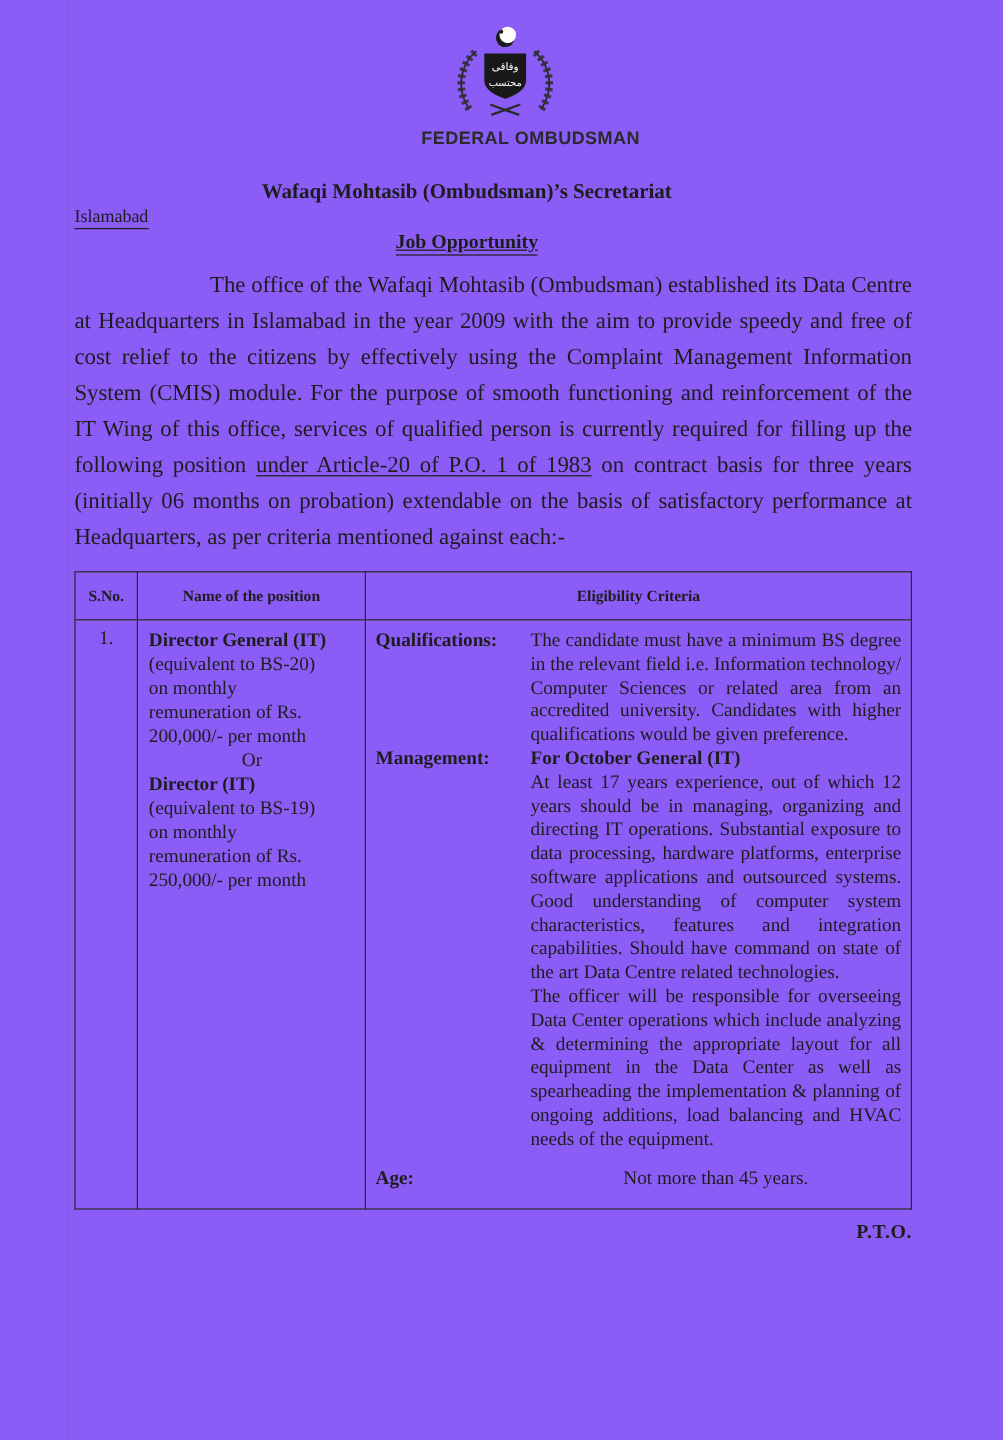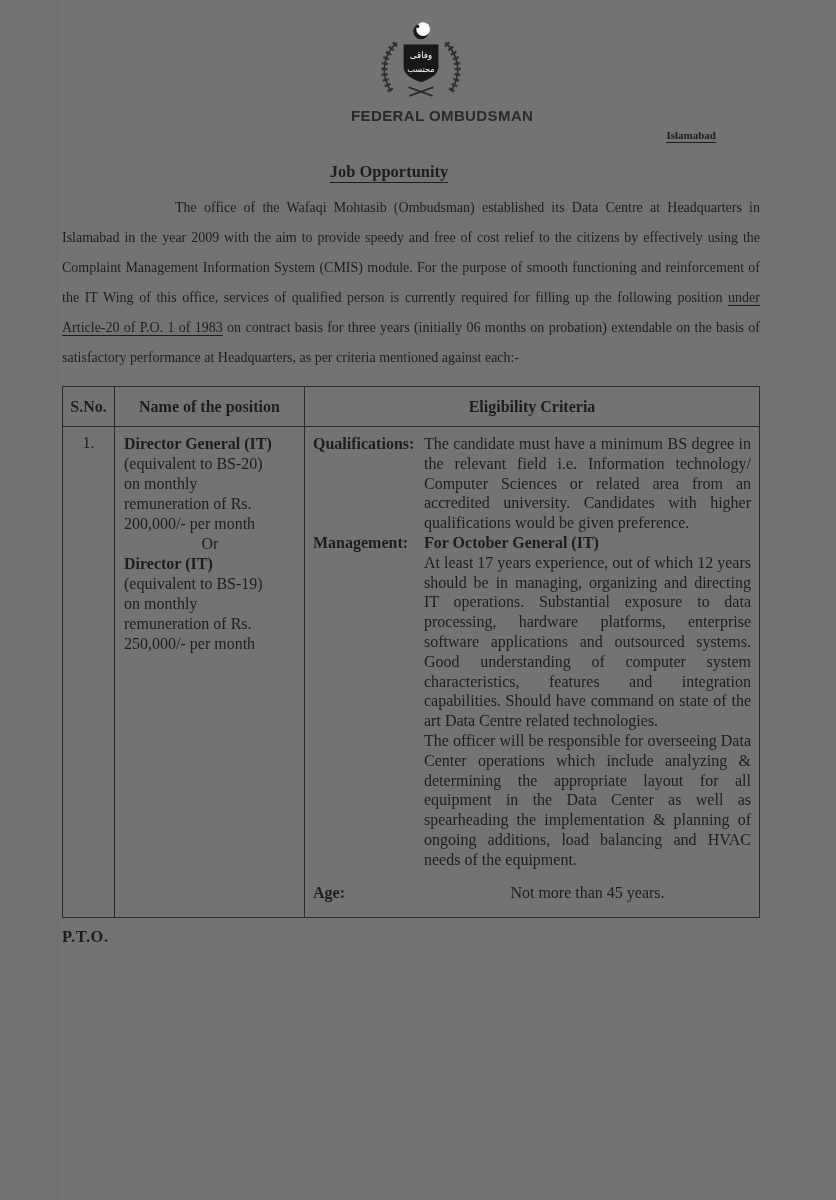--- a/index.html
+++ b/index.html
@@ -1,21 +1,21 @@
 <!DOCTYPE html>
 <html><head>
 <meta charset="utf-8">
 <style>
   * { margin:0; padding:0; box-sizing:border-box; }
   html,body { background:#e8e8e6; }
   .page {
     position:relative;
     width:836px; height:1200px;
     margin:0 auto;
-    background:#737373;
+    background:#8b5cf6;
     font-family:"Liberation Serif", serif;
     color:#1d1d1d;
     overflow:hidden;
   }
   .scan-edge {
     position:absolute; left:57px; top:0; bottom:0; width:1px;
     background:rgba(60,60,60,0.07);
   }
   .content { position:absolute; left:62px; top:0; width:698px; }
 
@@ -28,67 +28,67 @@
     font-size:15px; font-weight:700; letter-spacing:.4px;
     color:#2a2a2a; white-space:nowrap;
   }
 
   
   .org-title {
     margin-top:24px; padding-right:44px;
     text-align:center; font-size:17.5px; font-weight:700; line-height:22px;
   }
   .org-city {
-    padding-right:44px; text-align:right;
-    font-size:11px; font-weight:700; line-height:22px;
+    padding-right:44px; text-align:left;
+    font-size:15px; font-weight:400; line-height:22px;
   }
   .org-city span { border-bottom:1.6px solid #1d1d1d; padding-bottom:1px; }
   .date-line { margin-top:4px; padding-right:12px; text-align:right; font-size:16.5px; }
   .date-line sup { font-size:10px; }
-  .job-heading { margin-top:16px; padding-right:44px; text-align:center; font-size:16.5px; font-weight:700; }
+  .job-heading { padding-right:44px; text-align:center; font-size:16.5px; font-weight:700;text-decoration:underline; }
   .job-heading span { border-bottom:1.8px solid #1d1d1d; padding-bottom:1px; }
 
   
   .intro {
     margin-top:11px;
-    font-size:14px; line-height:30px;
+    font-size:19px; line-height:30px;
     text-align:justify; text-indent:113px;
   }
   .intro .u { text-decoration:underline; text-underline-offset:3px; }
 
   
   table.positions {
     margin-top:13px;
     width:698px;
     border-collapse:collapse;
     font-size:16px;
   }
   table.positions th, table.positions td { border:1.4px solid #2a2a2a; }
   table.positions th {
-    height:40px; font-size:16px; font-weight:700; text-align:center; vertical-align:middle;
+    height:40px; font-size:13px; font-weight:700; text-align:center; vertical-align:middle;
   }
   th.h-sno  { width:52px; }
   th.h-pos  { width:190px; }
   td { vertical-align:top; }
   td.sno { text-align:center; padding-top:7px; }
   td.pos { padding:7px 8px 6px 9px; line-height:20px; }
   td.pos .b { font-weight:700; }
   td.pos .center { text-align:center; }
   td.crit { padding:7px 8px 0 8px; }
   .crit-grid {
-    display:grid; grid-template-columns:106px 1fr; column-gap:5px;
+    display:grid; grid-template-columns:106px 1fr; column-gap:23px;
     line-height:19.8px;
   }
   .crit-lbl { font-weight:700; }
   .crit-val { text-align:justify; }
   .exp-heading { font-weight:700; }
   .age-lbl, .age-val { margin-top:13px; margin-bottom:15px; }
   .age-val { text-align:center; }
 
-  .pto { margin-top:9px; font-size:16.5px; font-weight:700; letter-spacing:.5px; }
+  .pto { margin-top:9px; text-align:right; font-size:16.5px; font-weight:700; letter-spacing:.5px; }
 </style>
 </head>
 <body>
 
 <div class="page">
   <div class="scan-edge"></div>
 
   <div class="content">
 
     <div class="emblem-block">
@@ -111,20 +111,21 @@
 
         <g>
           <path d="M 42,27 L 78,27 L 78,50 Q 78,60 60,66 Q 42,60 42,50 Z" fill="#181818"></path>
           <text x="60" y="41" text-anchor="middle" font-family="DejaVu Sans, sans-serif" font-size="9" fill="#ffffff">وفاقی</text>
           <text x="60" y="55" text-anchor="middle" font-family="DejaVu Sans, sans-serif" font-size="8.5" fill="#ffffff">محتسب</text>
         </g>
       </svg>
       <div class="emblem-caption">FEDERAL OMBUDSMAN</div>
     </div>
 
+    <div class="org-title">Wafaqi Mohtasib (Ombudsman)’s Secretariat</div>
     <div class="org-city"><span>Islamabad</span></div>
 
 
     <div class="job-heading"><span>Job Opportunity</span></div>
 
     <p class="intro"><span>The office of the Wafaqi Mohtasib (Ombudsman) established its Data Centre at Headquarters in Islamabad in the year 2009 with the aim to provide speedy and free of cost relief to the citizens by effectively using the Complaint Management Information System (CMIS) module. For the purpose of smooth functioning and reinforcement of the IT Wing of this office, services of qualified person is currently required for filling up the following position </span><span class="u">under Article-20 of P.O. 1 of 1983</span><span> on contract basis for three years (initially 06 months on probation) extendable on the basis of satisfactory performance at Headquarters, as per criteria mentioned against each:-</span></p>
 
     <table class="positions">
       <thead>
         <tr>

